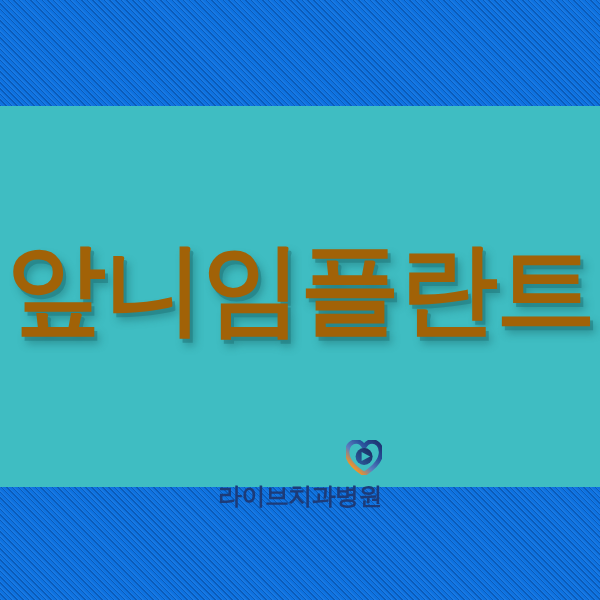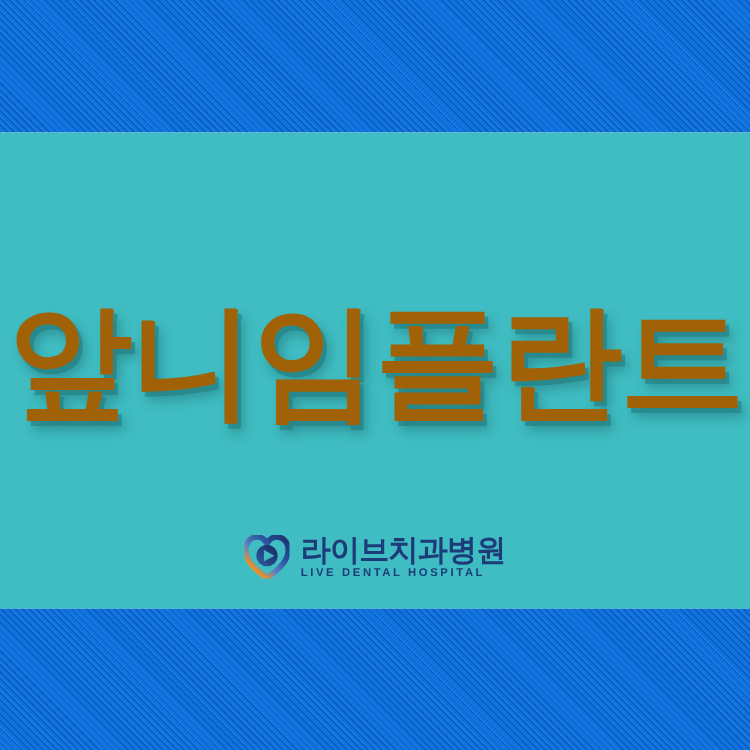--- a/index.html
+++ b/index.html
@@ -66,25 +66,26 @@
     white-space: nowrap;
     text-shadow:
        3px 4px 0 rgba(33, 120, 124, 0.55),
        5px 7px 9px rgba(25, 95, 98, 0.45);
   }
 
   
   #logo {
     position: absolute;
     left: 50%;
-    top: 428px;
+    top: 440px;
     transform: translateX(-50%);
     display: flex;
     align-items: flex-end;
     gap: 9px;
+    flex-direction: column;
   }
 
   #logo-mark {
     width: 36px;
     height: 35px;
     flex: 0 0 auto;
     display: block;
   }
 
   #logo-text {
@@ -148,18 +149,17 @@
       <path d="M36 68 C 14 54, 2 40, 2 24 C 2 11, 11 3, 20 3 C 28 3, 33 8, 36 14
                C 39 8, 44 3, 52 3 C 61 3, 70 11, 70 24 C 70 40, 58 54, 36 68 Z" fill="none" stroke="url(#toothGrad)" stroke-width="9" stroke-linecap="round" stroke-linejoin="round"></path>
 
       <circle cx="36" cy="33" r="17" fill="url(#circGrad)"></circle>
 
       <path d="M31 24 L48 33 L31 42 Z" fill="#3FBDC2"></path>
     </svg>
 
     <div id="logo-text">
       <span id="logo-name-ko">라이브치과병원</span>
-      <span id="logo-name-en">LIVE DENTAL HOSPITAL</span>
     </div>
 
   </div>
 
 </div>
 
 </body></html>

